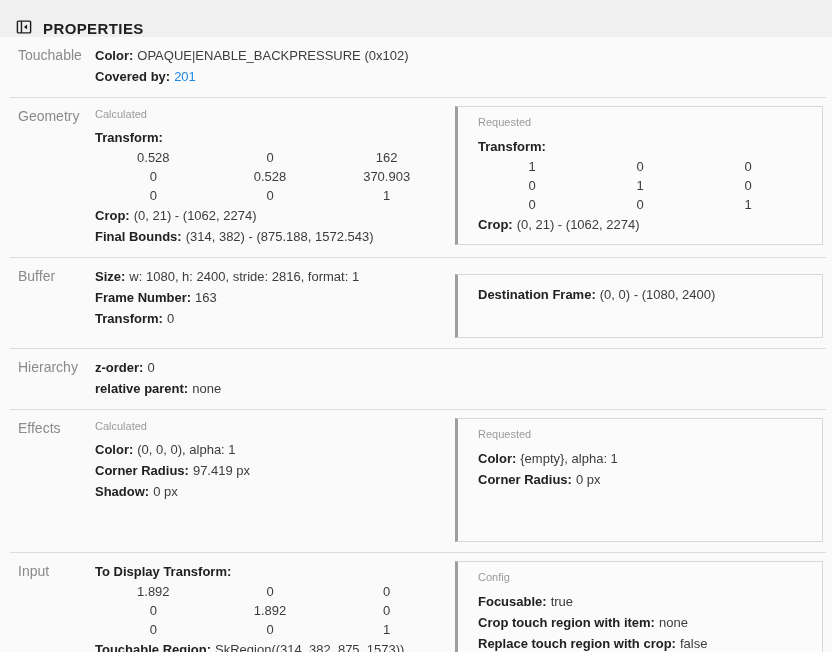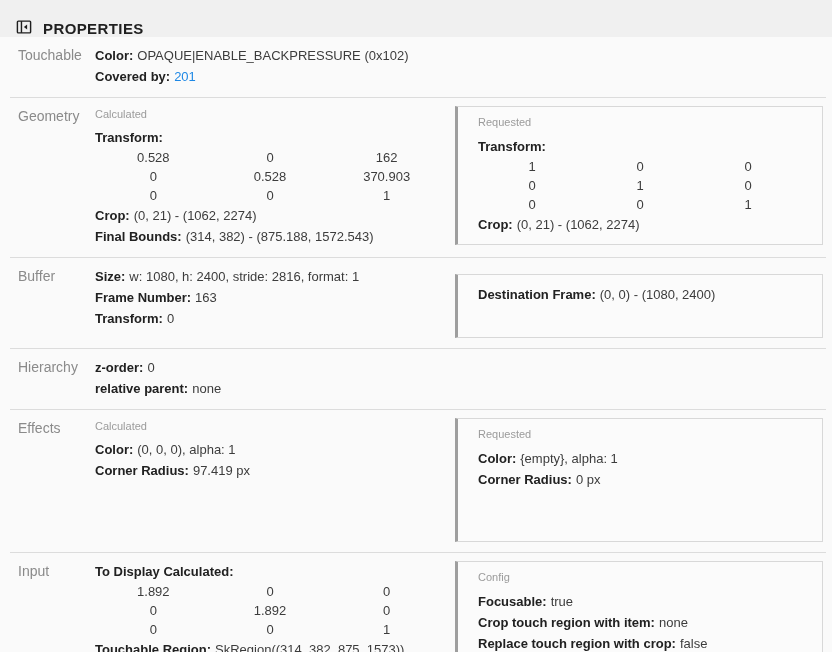--- a/index.html
+++ b/index.html
@@ -148,36 +148,37 @@
   </div>
 
   <div class="divider"></div>
 
   <div class="section">
     <div class="sec-label">Effects</div>
     <div class="sec-left">
       <div class="group">Calculated</div>
       <div class="line"><span class="k">Color:</span><span class="v">(0, 0, 0), alpha: 1</span></div>
       <div class="line"><span class="k">Corner Radius:</span><span class="v">97.419 px</span></div>
+      <div class="line"><span class="k">Shadow:</span><span class="v">0 px</span></div>
     </div>
     <div class="sec-right">
       <div class="box h-fx">
         <div class="group">Requested</div>
         <div class="line"><span class="k">Color:</span><span class="v">{empty}, alpha: 1</span></div>
         <div class="line"><span class="k">Corner Radius:</span><span class="v">0 px</span></div>
       </div>
     </div>
   </div>
 
   <div class="divider"></div>
 
   <div class="section">
     <div class="sec-label">Input</div>
     <div class="sec-left">
-      <div class="line"><span class="k">To Display Calculated:</span></div>
+      <div class="line"><span class="k">To Display Transform:</span></div>
       <div class="matrix">
         <div class="mcell">1.892</div>
         <div class="mcell">0</div>
         <div class="mcell">0</div>
         <div class="mcell">0</div>
         <div class="mcell">1.892</div>
         <div class="mcell">0</div>
         <div class="mcell">0</div>
         <div class="mcell">0</div>
         <div class="mcell">1</div>

